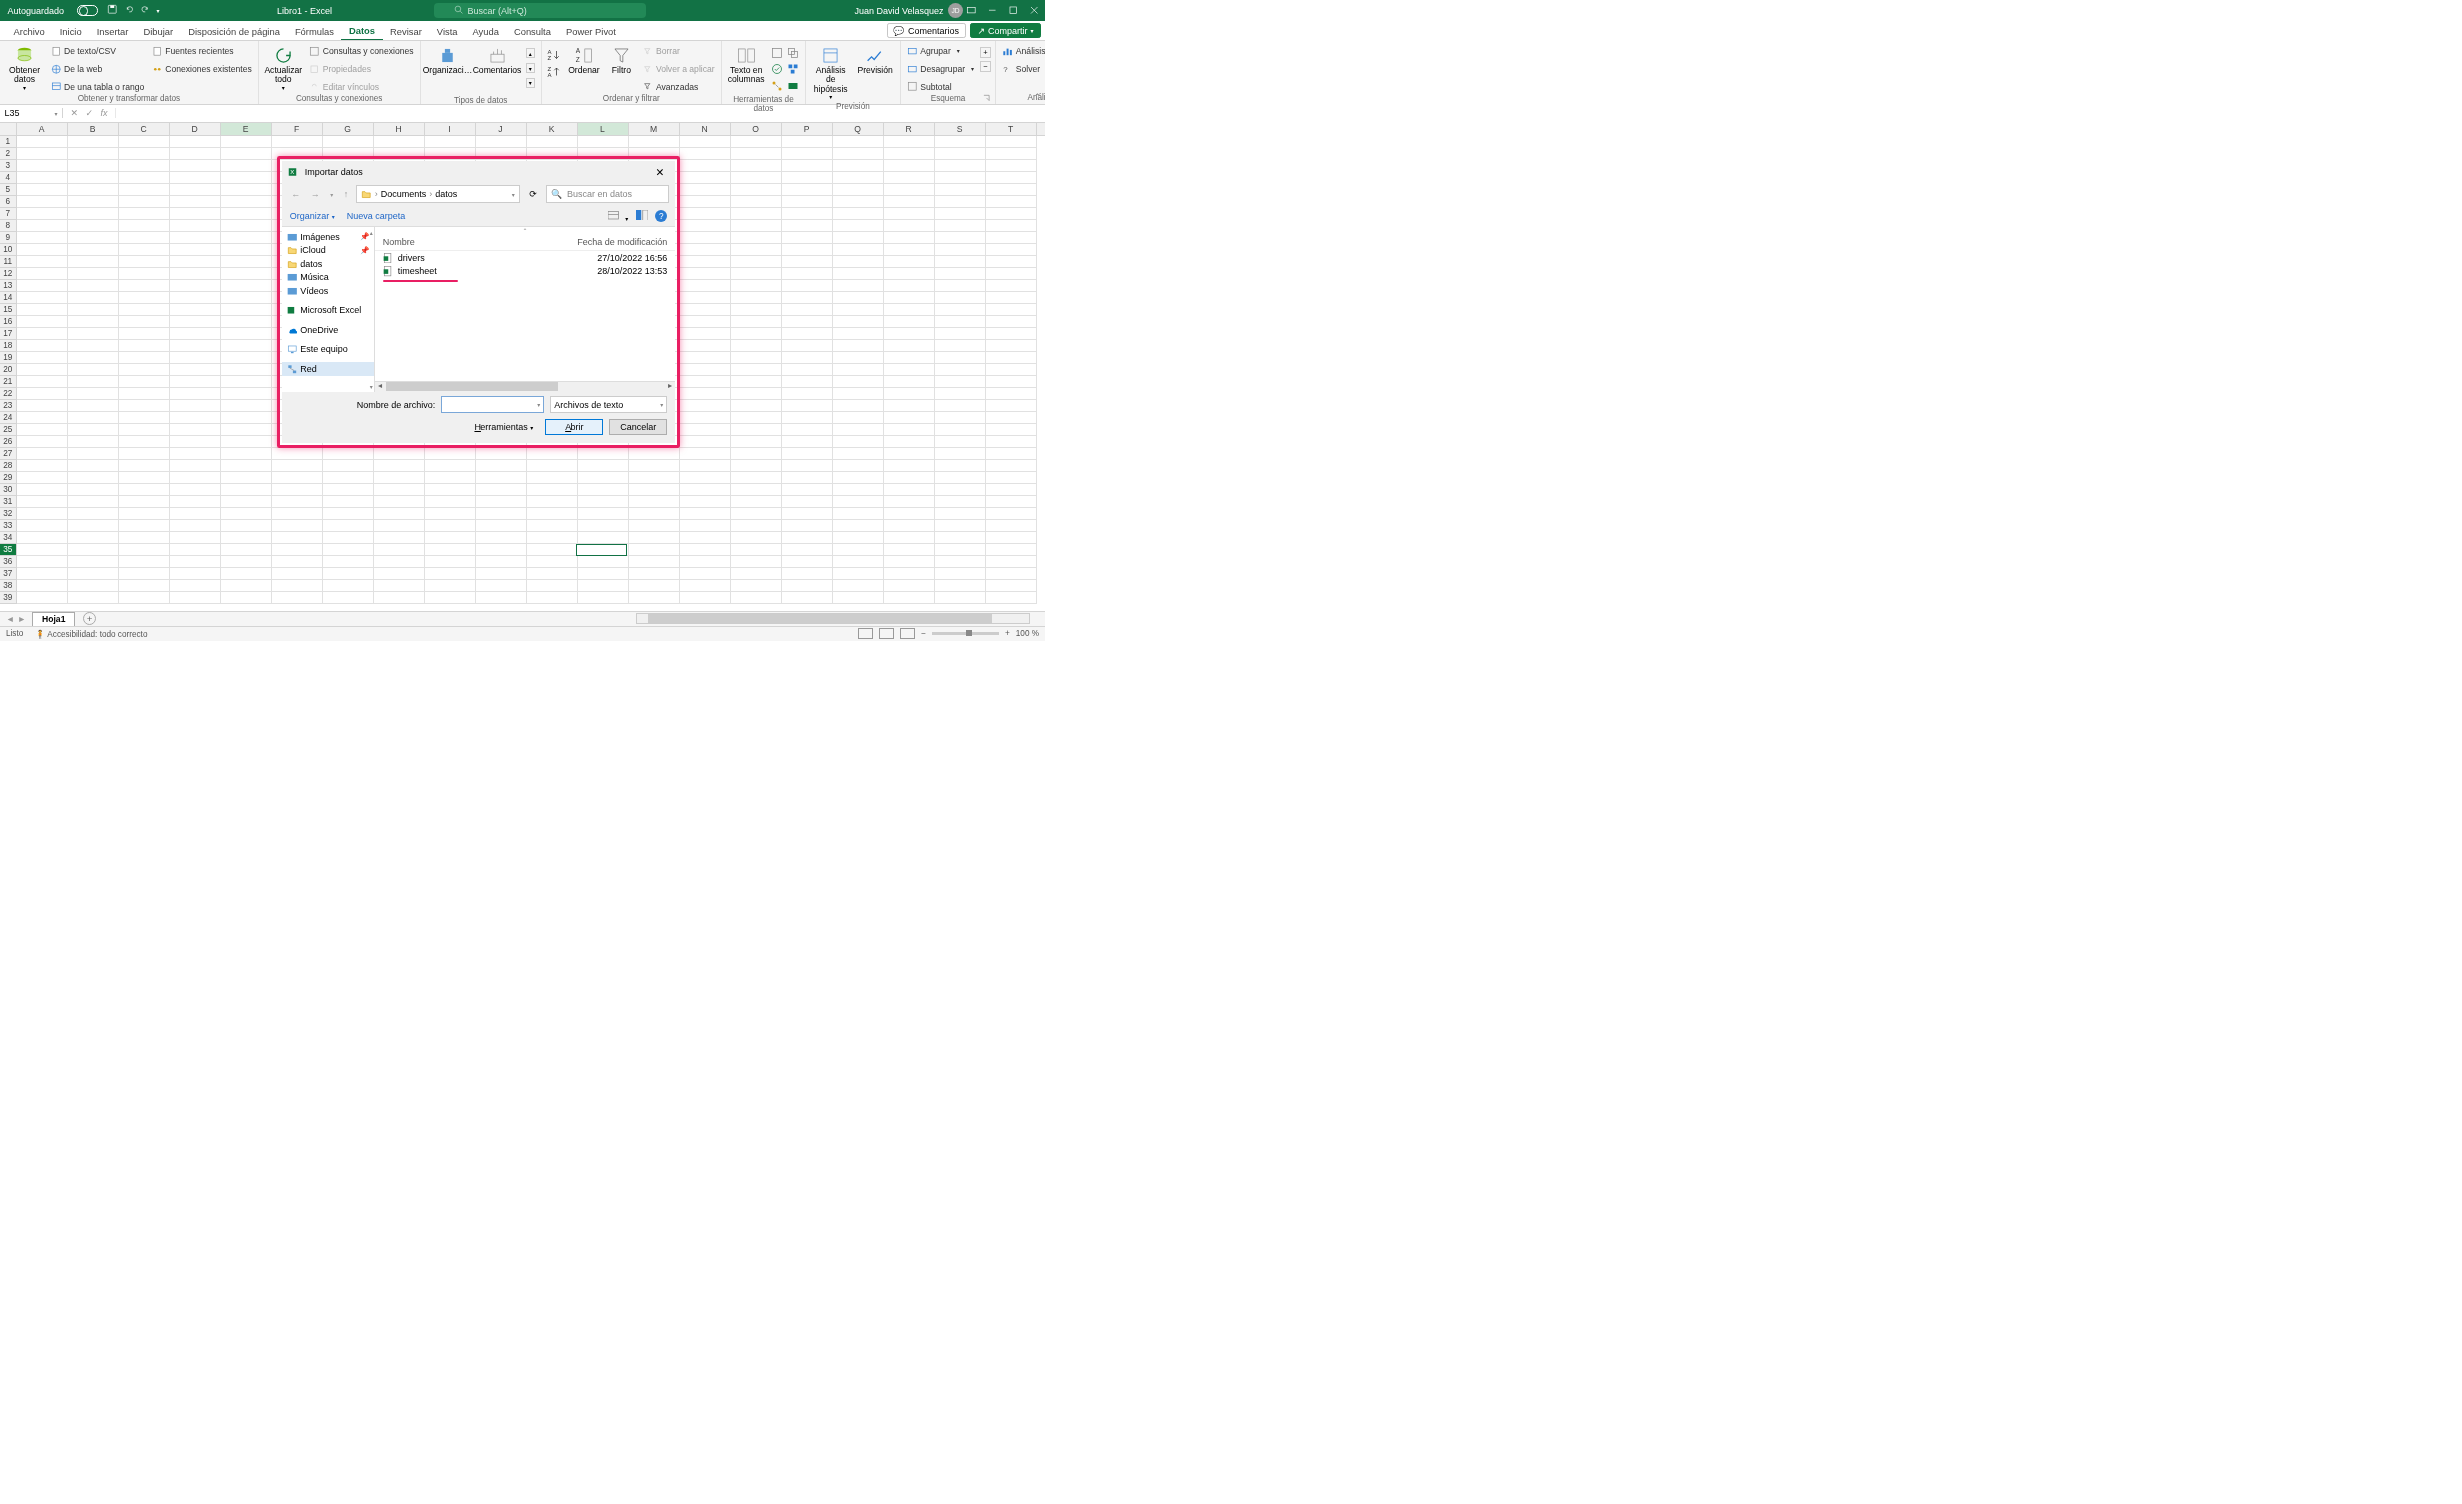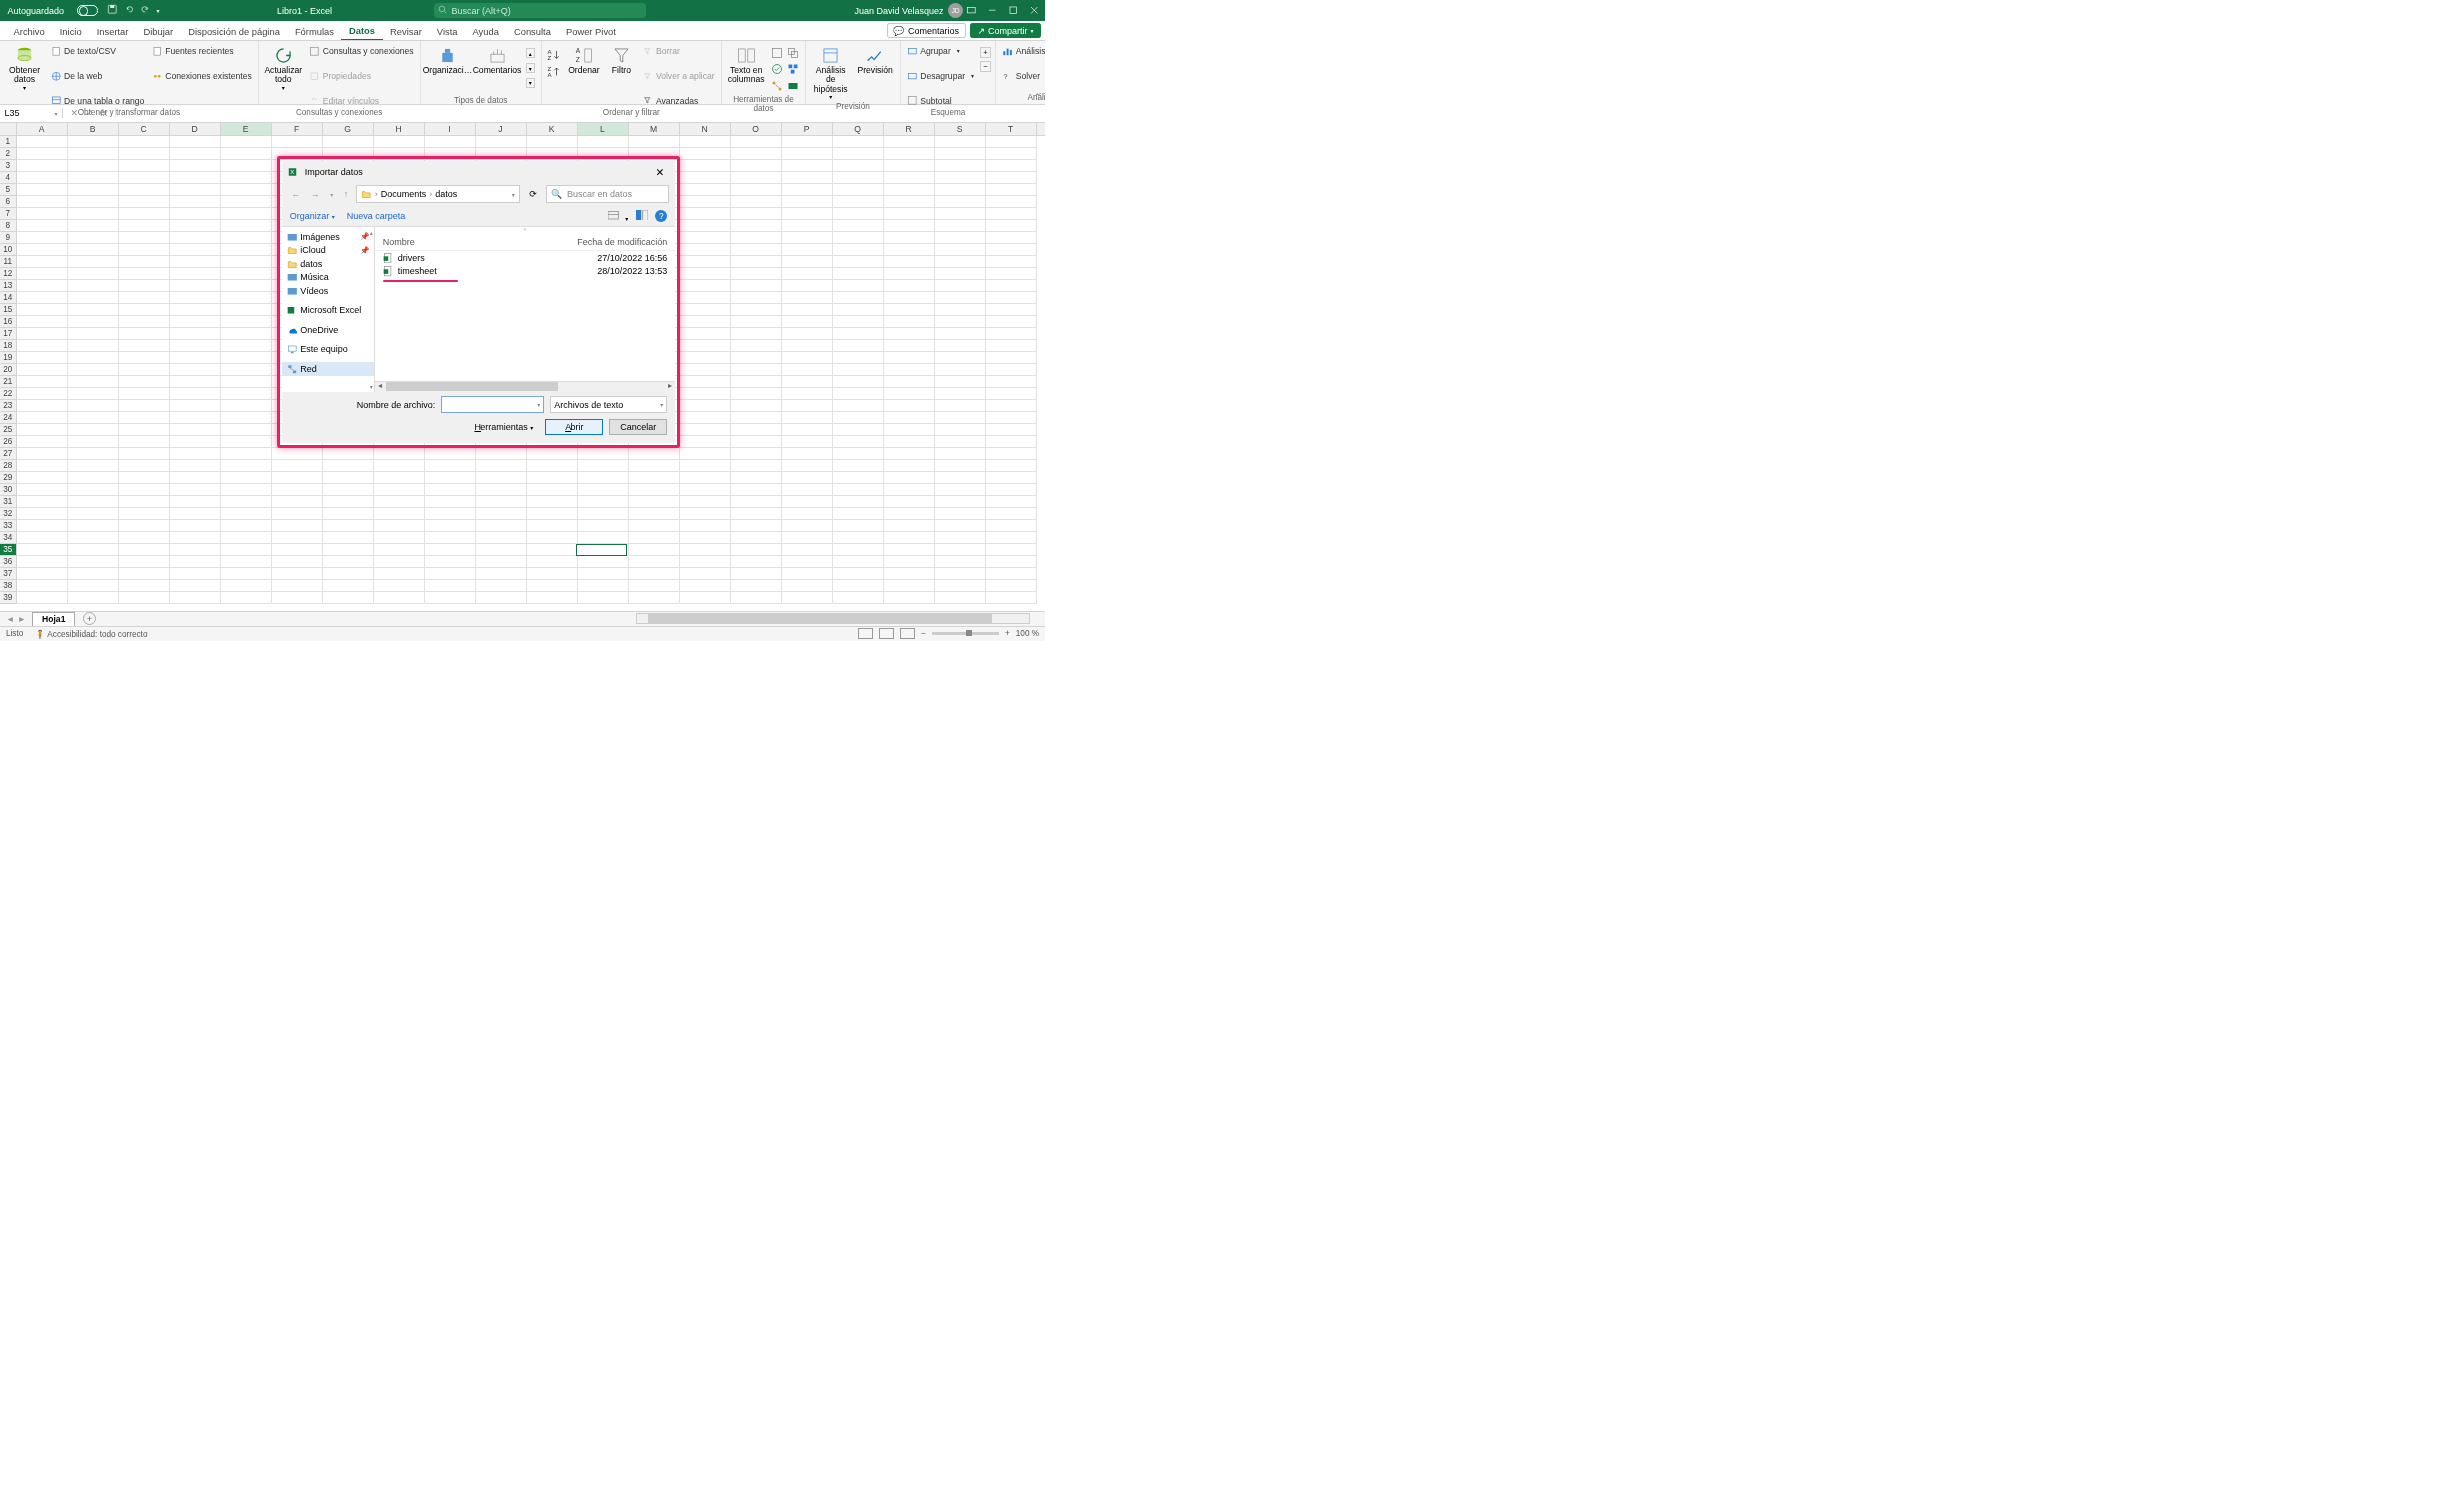--- a/index.html
+++ b/index.html
@@ -6,42 +6,42 @@
 body { background: #fff; overflow: hidden; width: 1045px; height: 642px; position: relative; }
 
 
 .titlebar { height: 21px; background: #127245; display: flex; align-items: center; color: #fff; font-size: 9px; }
 .titlebar .autosave { display: flex; align-items: center; gap: 13px; margin-left: 7.5px; }
 .titlebar .toggle { width: 21px; height: 10.5px; border: 0.7px solid #fff; border-radius: 5.2px; position: relative; }
 .titlebar .toggle::after { content: ""; position: absolute; width: 7.5px; height: 7.5px; border: 0.7px solid #fff; border-radius: 50%; left: 0.7px; top: 0; }
 .titlebar .qat { display: flex; gap: 6px; margin-left: 9px; align-items: center; }
 .titlebar .qat svg { width: 10.5px; height: 10.5px; }
 .titlebar .doctitle { position: absolute; left: 50%; transform: translateX(-50%); left: 277px; transform: none; }
-.titlebar .search { position: absolute; left: 434px; width: 212px; height: 15px; background: #228957; border-radius: 4px; display: flex; align-items: center; padding: 0 4px; gap: 4.5px; color: #cde8da; }
+.titlebar .search { position: absolute; left: 434px; width: 212px; height: 15px; background: #228957; border-radius: 4px; display: flex; align-items: center; padding: 0 20px; gap: 4.5px; color: #cde8da; }
 .titlebar .user { position: absolute; right: 82px; display: flex; align-items: center; gap: 4.5px; }
 .titlebar .user .avatar { width: 15px; height: 15px; border-radius: 50%; background: #9e9e9e; display: flex; align-items: center; justify-content: center; font-size: 6.7px; }
 .titlebar .wincontrols { position: absolute; right: 0; display: flex; }
 .titlebar .wincontrols > div { width: 21px; height: 21px; display: flex; align-items: center; justify-content: center; }
 
 
 .ribbontabs { height: 19.5px; background: #fff; border-bottom: 0.7px solid #d4d4d4; display: flex; align-items: end; padding-left: 6px; position: relative; }
 .ribbontabs .tab { padding: 3px 7.5px; font-size: 9.4px; color: #444; cursor: pointer; }
 .ribbontabs .tab.active { color: #0f7244; font-weight: 600; border-bottom: 1.5px solid #0f7244; }
 .ribbontabs .right { position: absolute; right: 4.5px; top: 2.2px; display: flex; gap: 4.5px; }
 .ribbontabs .right .btn { border: 0.7px solid #c6c6c6; border-radius: 2.2px; padding: 1.5px 6px; font-size: 9px; display: flex; align-items: center; gap: 3px; cursor: pointer; }
 .ribbontabs .right .share { background: #107c41; color: #fff; border-color: #107c41; }
 
 
 .ribbon { height: 64px; background: #f5f5f5; border-bottom: 0.7px solid #d4d4d4; display: flex; font-size: 8.6px; position: relative; }
 .ribbon .group { border-right: 0.7px solid #e1e1e1; padding: 1.5px 4.5px 0 4.5px; display: flex; flex-direction: column; }
 .ribbon .group .body { flex: 1; display: flex; gap: 4.5px; align-items: flex-start; }
 .ribbon .group .label { text-align: center; color: #666; font-size: 8.2px; padding: 1.5px 0; }
 .ribbon .bigbtn { display: flex; flex-direction: column; align-items: center; justify-content: center; width: 40px; padding-top: 3px; cursor: pointer; text-align: center; line-height: 1.1; }
 .ribbon .bigbtn svg { width: 21px; height: 21px; }
-.ribbon .smallbtns { display: flex; flex-direction: column; gap: 13px; padding-top: 3px; }
+.ribbon .smallbtns { display: flex; flex-direction: column; gap: 6px; padding-top: 3px; }
 .ribbon .smallbtn { display: flex; align-items: center; gap: 3px; cursor: pointer; color: #333; white-space: nowrap; padding: 0.7px 1.5px; }
 .ribbon .smallbtn svg { width: 10.5px; height: 10.5px; flex-shrink: 0; }
 .ribbon .smallbtn.disabled { color: #a0a0a0; }
 .ribbon .expand { position: absolute; right: 4.5px; bottom: 3px; }
 .ribbon .dlg-launcher { width: 9px; height: 9px; align-self: flex-end; margin-top: -10.5px; margin-bottom: 1.5px; }
 
 
 .formulabar { height: 18px; border-bottom: 0.7px solid #d4d4d4; display: flex; align-items: center; font-size: 9px; }
 .formulabar .namebox { width: 63px; border-right: 0.7px solid #d4d4d4; padding: 0 4.5px; display: flex; align-items: center; justify-content: space-between; }
 .formulabar .fxbtns { display: flex; gap: 7.5px; padding: 0 7.5px; border-right: 0.7px solid #e8e8e8; color: #999; }

